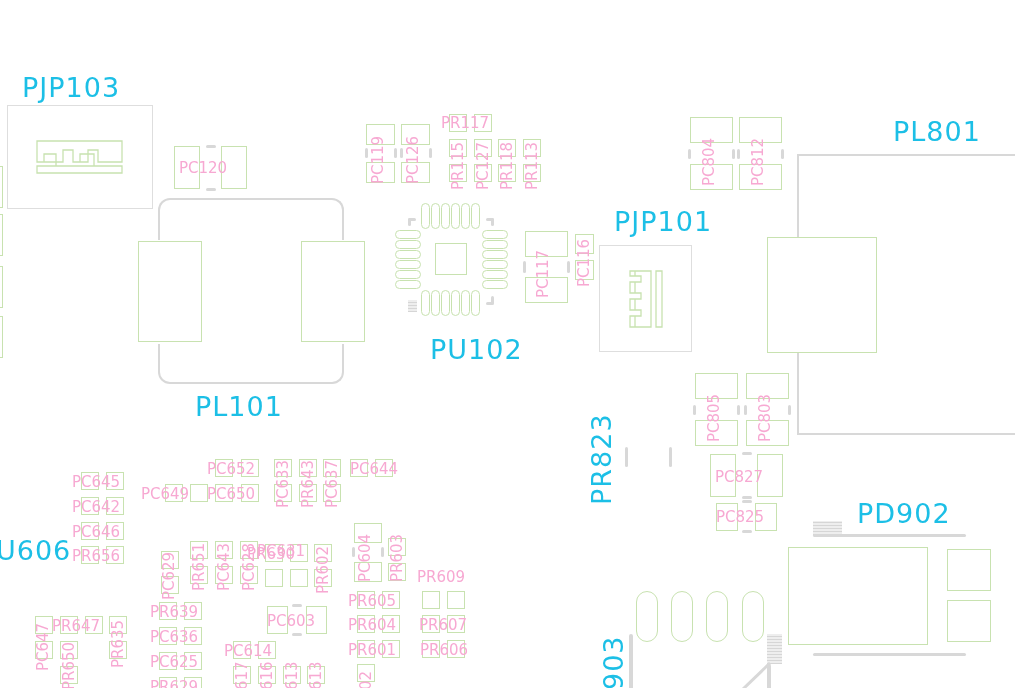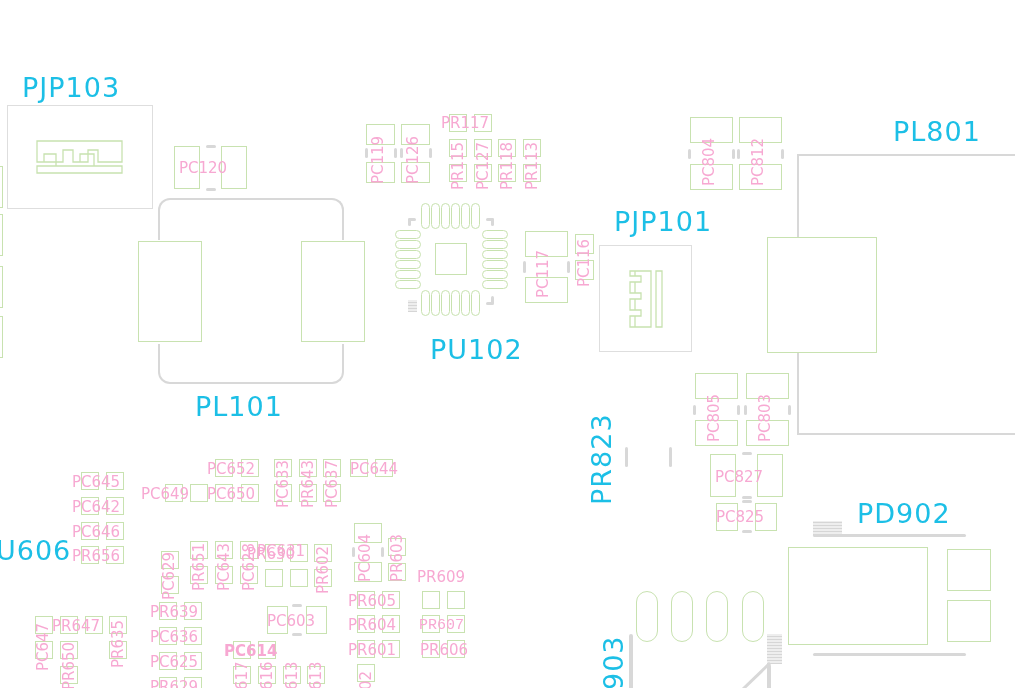--- a/index.html
+++ b/index.html
@@ -261,21 +261,21 @@
 <div class="pad" style="left:382px;top:591px;width:18px;height:18px;"></div>
 <div class="lbl" style="left:348px;top:594px;">PR605</div>
 <div class="pad" style="left:422px;top:591px;width:18px;height:18px;"></div>
 <div class="pad" style="left:447px;top:591px;width:18px;height:18px;"></div>
 <div class="lbl" style="left:417px;top:570px;">PR609</div>
 <div class="pad" style="left:357px;top:615px;width:18px;height:18px;"></div>
 <div class="pad" style="left:382px;top:615px;width:18px;height:18px;"></div>
 <div class="lbl" style="left:348px;top:618px;">PR604</div>
 <div class="pad" style="left:422px;top:615px;width:18px;height:18px;"></div>
 <div class="pad" style="left:447px;top:615px;width:18px;height:18px;"></div>
-<div class="lbl" style="left:419px;top:618px;font-family:Liberation Mono, monospace;">PR607</div>
+<div class="lbl" style="left:419px;top:618px;">PR607</div>
 <div class="pad" style="left:357px;top:640px;width:18px;height:18px;"></div>
 <div class="pad" style="left:382px;top:640px;width:18px;height:18px;"></div>
 <div class="lbl" style="left:348px;top:643px;">PR601</div>
 <div class="pad" style="left:422px;top:640px;width:18px;height:18px;"></div>
 <div class="pad" style="left:447px;top:640px;width:18px;height:18px;"></div>
 <div class="lbl" style="left:420px;top:643px;">PR606</div>
 <div class="pad" style="left:357px;top:664px;width:18px;height:18px;"></div>
 <div class="lbl v" style="left:359px;top:690px;">02</div>
 
 <div class="pad" style="left:35px;top:616px;width:18px;height:18px;"></div>
@@ -305,21 +305,21 @@
 <div class="lbl" style="left:150px;top:680px;">PR629</div>
 
 <div class="pad" style="left:267px;top:606px;width:21px;height:28px;"></div>
 <div class="pad" style="left:306px;top:606px;width:21px;height:28px;"></div>
 <div class="tick" style="left:292px;top:604px;width:10px;height:3px;"></div>
 <div class="tick" style="left:292px;top:633px;width:10px;height:3px;"></div>
 <div class="lbl" style="left:267px;top:614px;">PC603</div>
 
 <div class="pad" style="left:233px;top:641px;width:18px;height:18px;"></div>
 <div class="pad" style="left:258px;top:641px;width:18px;height:18px;"></div>
-<div class="lbl" style="left:224px;top:644px;font-weight:bold;">PC614</div>
+<div class="lbl" style="left:224px;top:644px;">PC614</div>
 <div class="pad" style="left:233px;top:666px;width:18px;height:18px;"></div>
 <div class="lbl v" style="left:235px;top:690px;">617</div>
 <div class="pad" style="left:258px;top:666px;width:18px;height:18px;"></div>
 <div class="lbl v" style="left:260px;top:690px;">616</div>
 <div class="pad" style="left:283px;top:666px;width:18px;height:18px;"></div>
 <div class="lbl v" style="left:285px;top:690px;">613</div>
 <div class="pad" style="left:307px;top:666px;width:18px;height:18px;"></div>
 <div class="lbl v" style="left:309px;top:690px;">613</div>
 
 </body></html>

